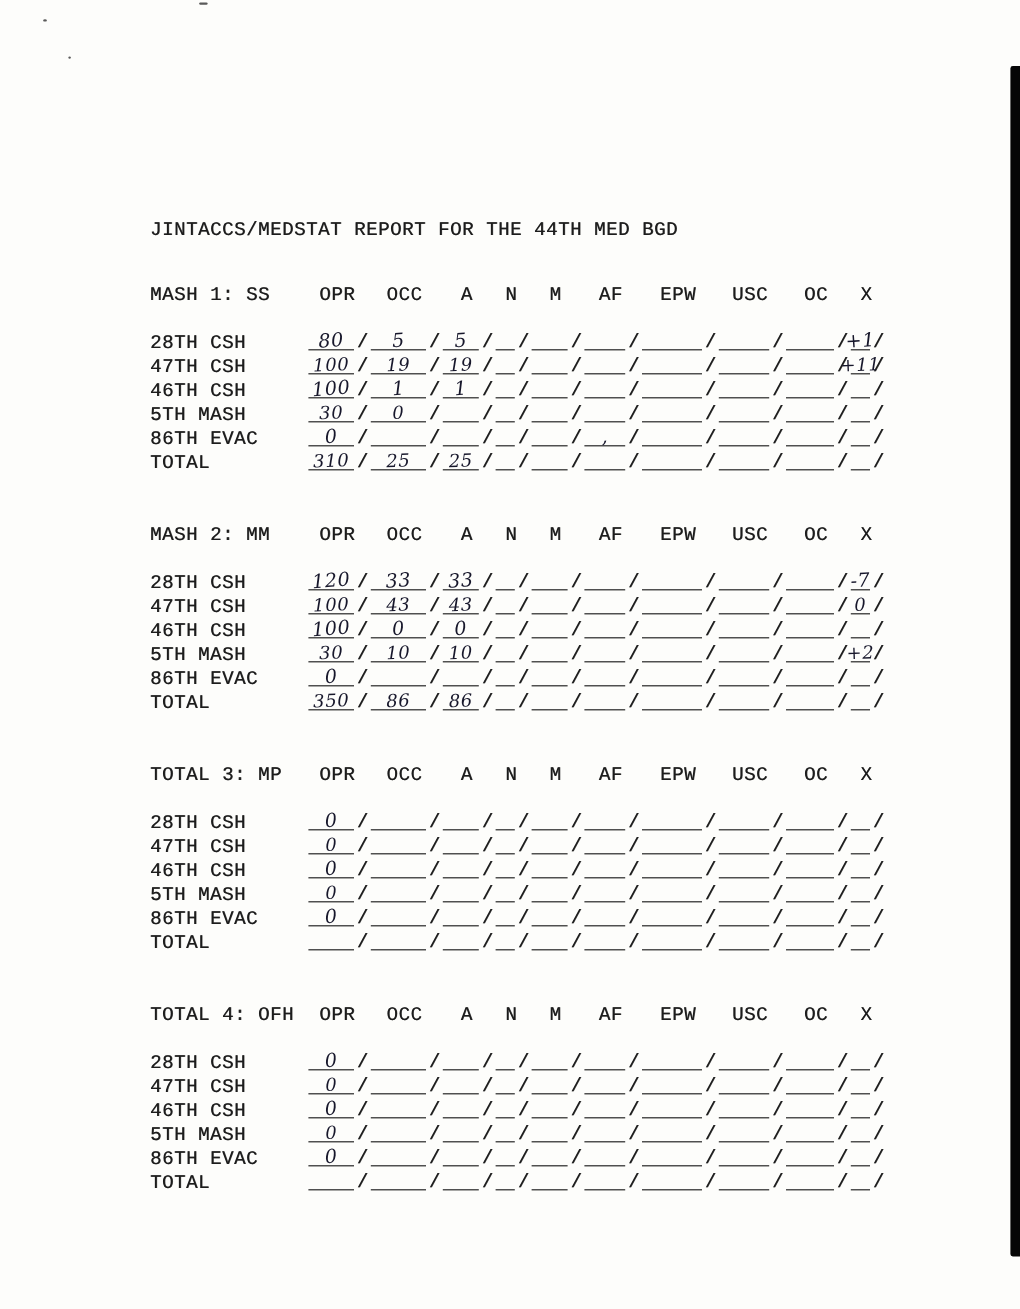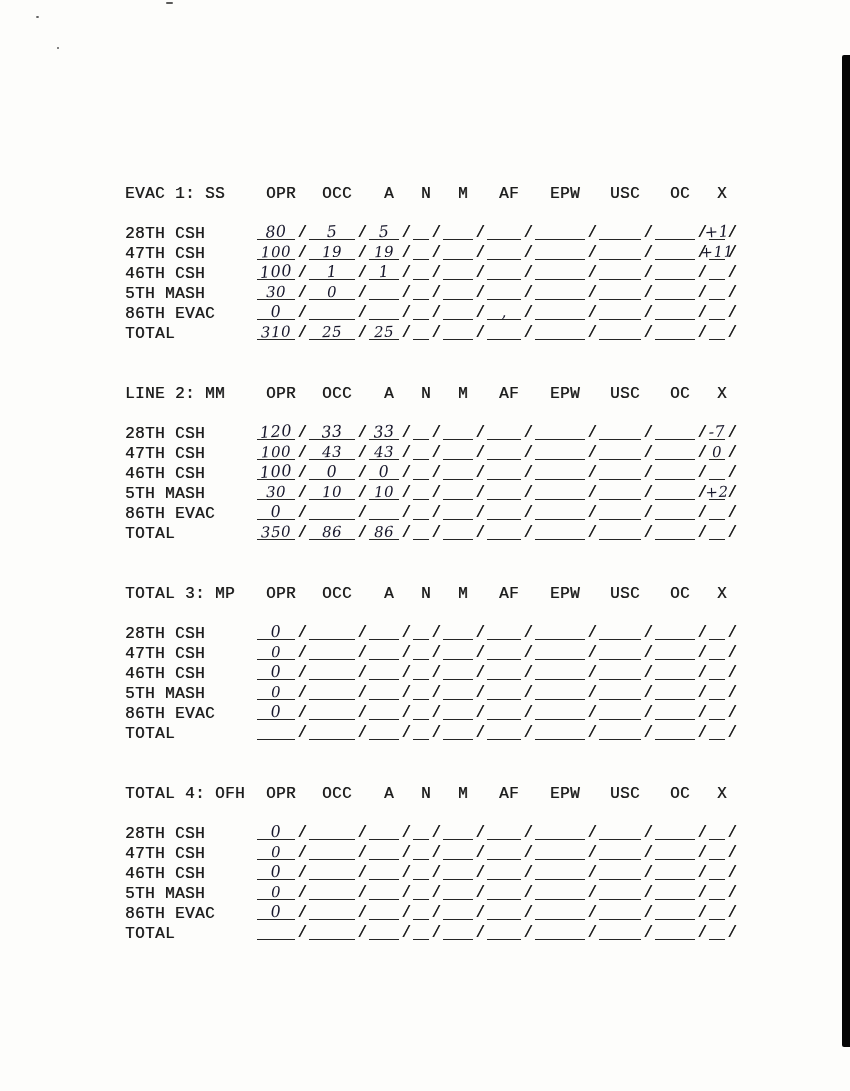--- a/index.html
+++ b/index.html
@@ -60,24 +60,25 @@
 </head>
 <body>
 
 <div class="page">
   <div class="right-bar"></div>
   <div class="speck s1"></div>
   <div class="speck s2"></div>
   <div class="speck s3"></div>
 
   <div class="content">
+    <h1 class="title typed">JINTACCS/MEDSTAT REPORT FOR THE 44TH MED BGD</h1>
     <div id="sections">
         <div class="section">
           <div class="header-row typed">
-            <span class="line-label">EVAC 1: SS</span>
+            <span class="line-label">MASH 1: SS</span>
             <span class="col-header" style="width: 52px;">OPR</span>
             <span class="col-header" style="width: 60px;">OCC</span>
             <span class="col-header" style="width: 44px;">A</span>
             <span class="col-header" style="width: 30px;">N</span>
             <span class="col-header" style="width: 44px;">M</span>
             <span class="col-header" style="width: 48px;">AF</span>
             <span class="col-header" style="width: 64px;">EPW</span>
             <span class="col-header" style="width: 56px;">USC</span>
             <span class="col-header" style="width: 54px;">OC</span>
             <span class="col-header" style="width: 30px;">X</span>
@@ -372,21 +373,21 @@
               <span class="slash">/</span>
             </span>
             <span class="slot" style="width: 30px;">
               <span class="blank"></span>
               <span class="slash">/</span>
             </span>
           </div>
         </div>
         <div class="section">
           <div class="header-row typed">
-            <span class="line-label">LINE 2: MM</span>
+            <span class="line-label">MASH 2: MM</span>
             <span class="col-header" style="width: 52px;">OPR</span>
             <span class="col-header" style="width: 60px;">OCC</span>
             <span class="col-header" style="width: 44px;">A</span>
             <span class="col-header" style="width: 30px;">N</span>
             <span class="col-header" style="width: 44px;">M</span>
             <span class="col-header" style="width: 48px;">AF</span>
             <span class="col-header" style="width: 64px;">EPW</span>
             <span class="col-header" style="width: 56px;">USC</span>
             <span class="col-header" style="width: 54px;">OC</span>
             <span class="col-header" style="width: 30px;">X</span>

